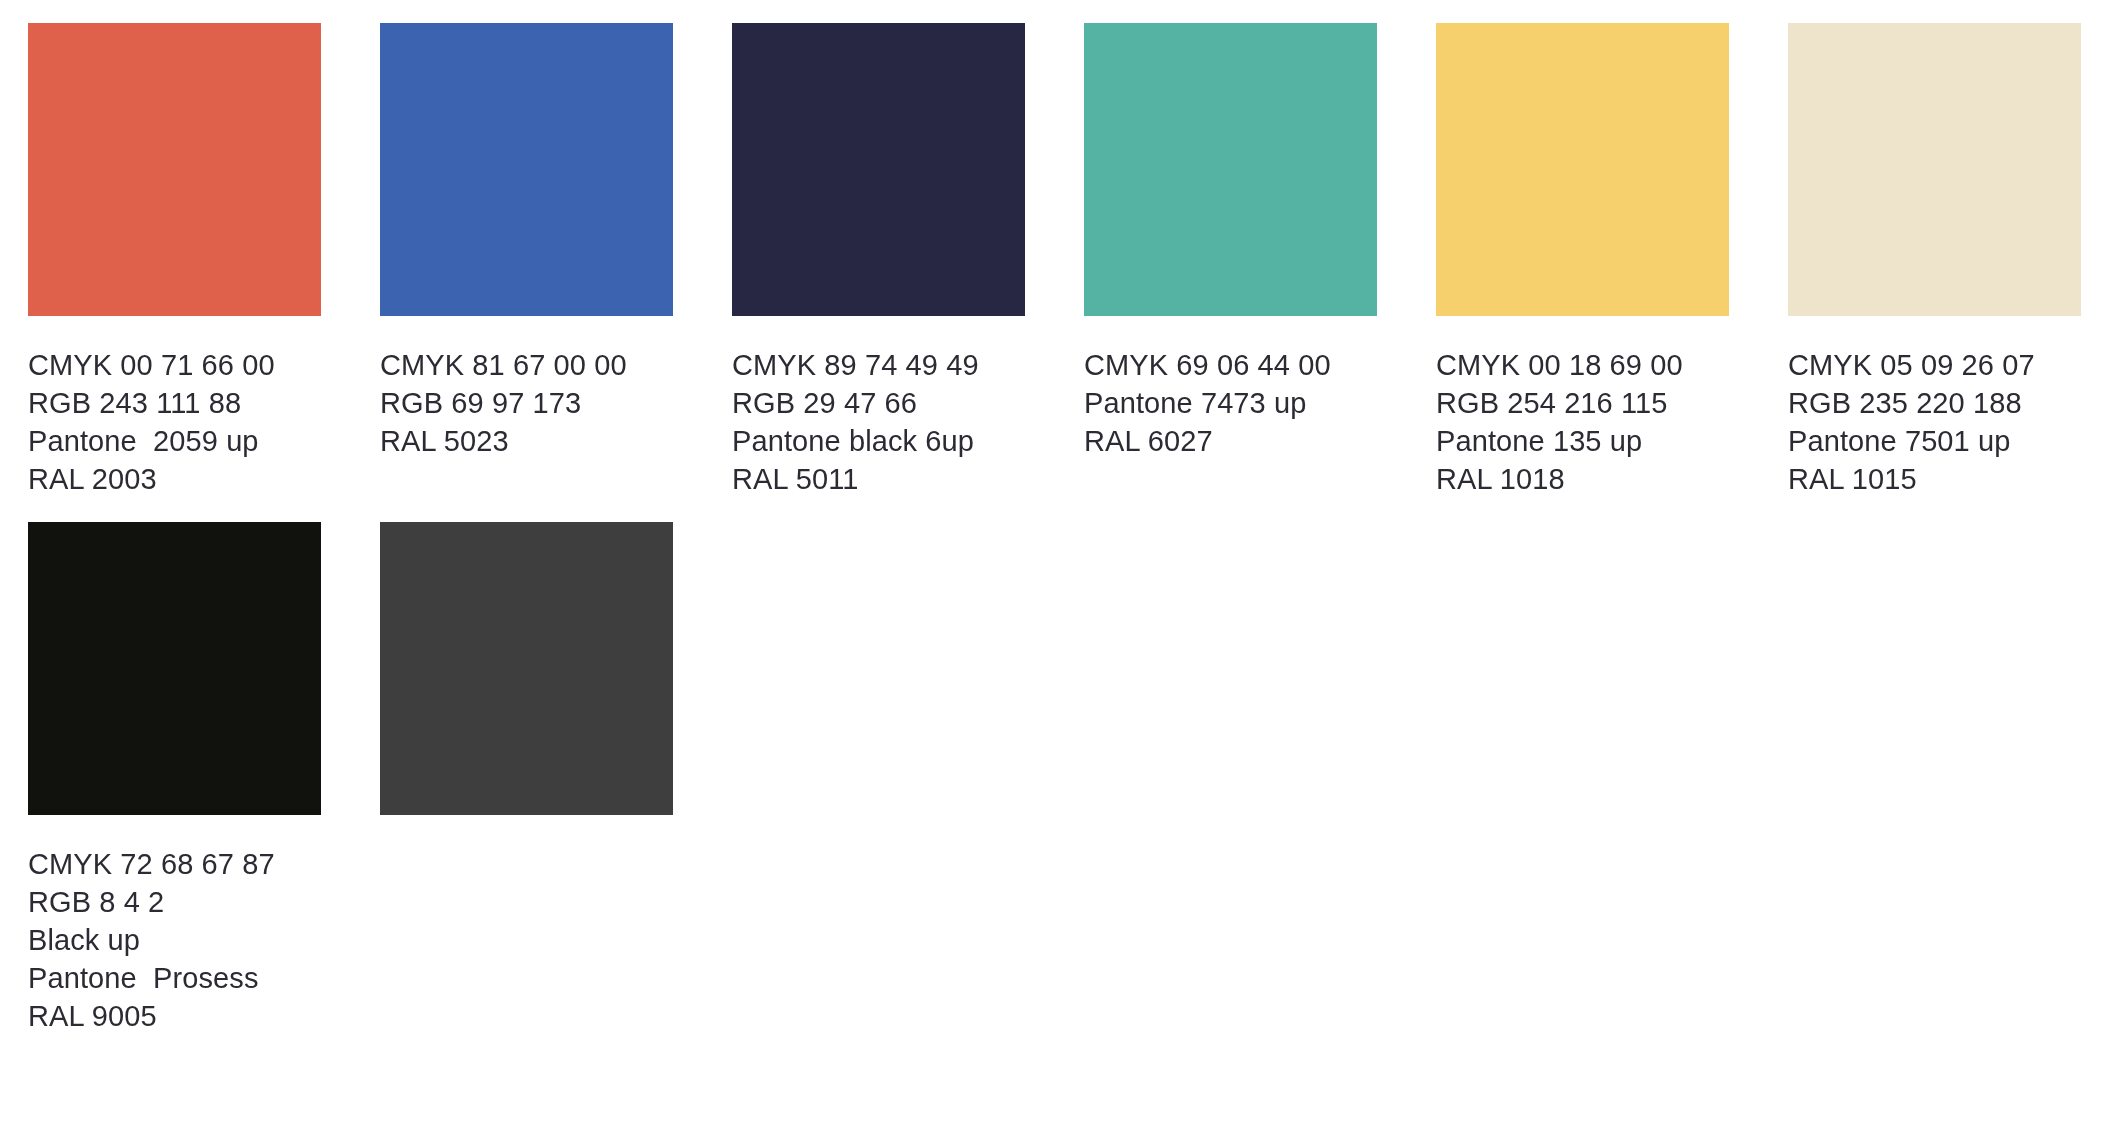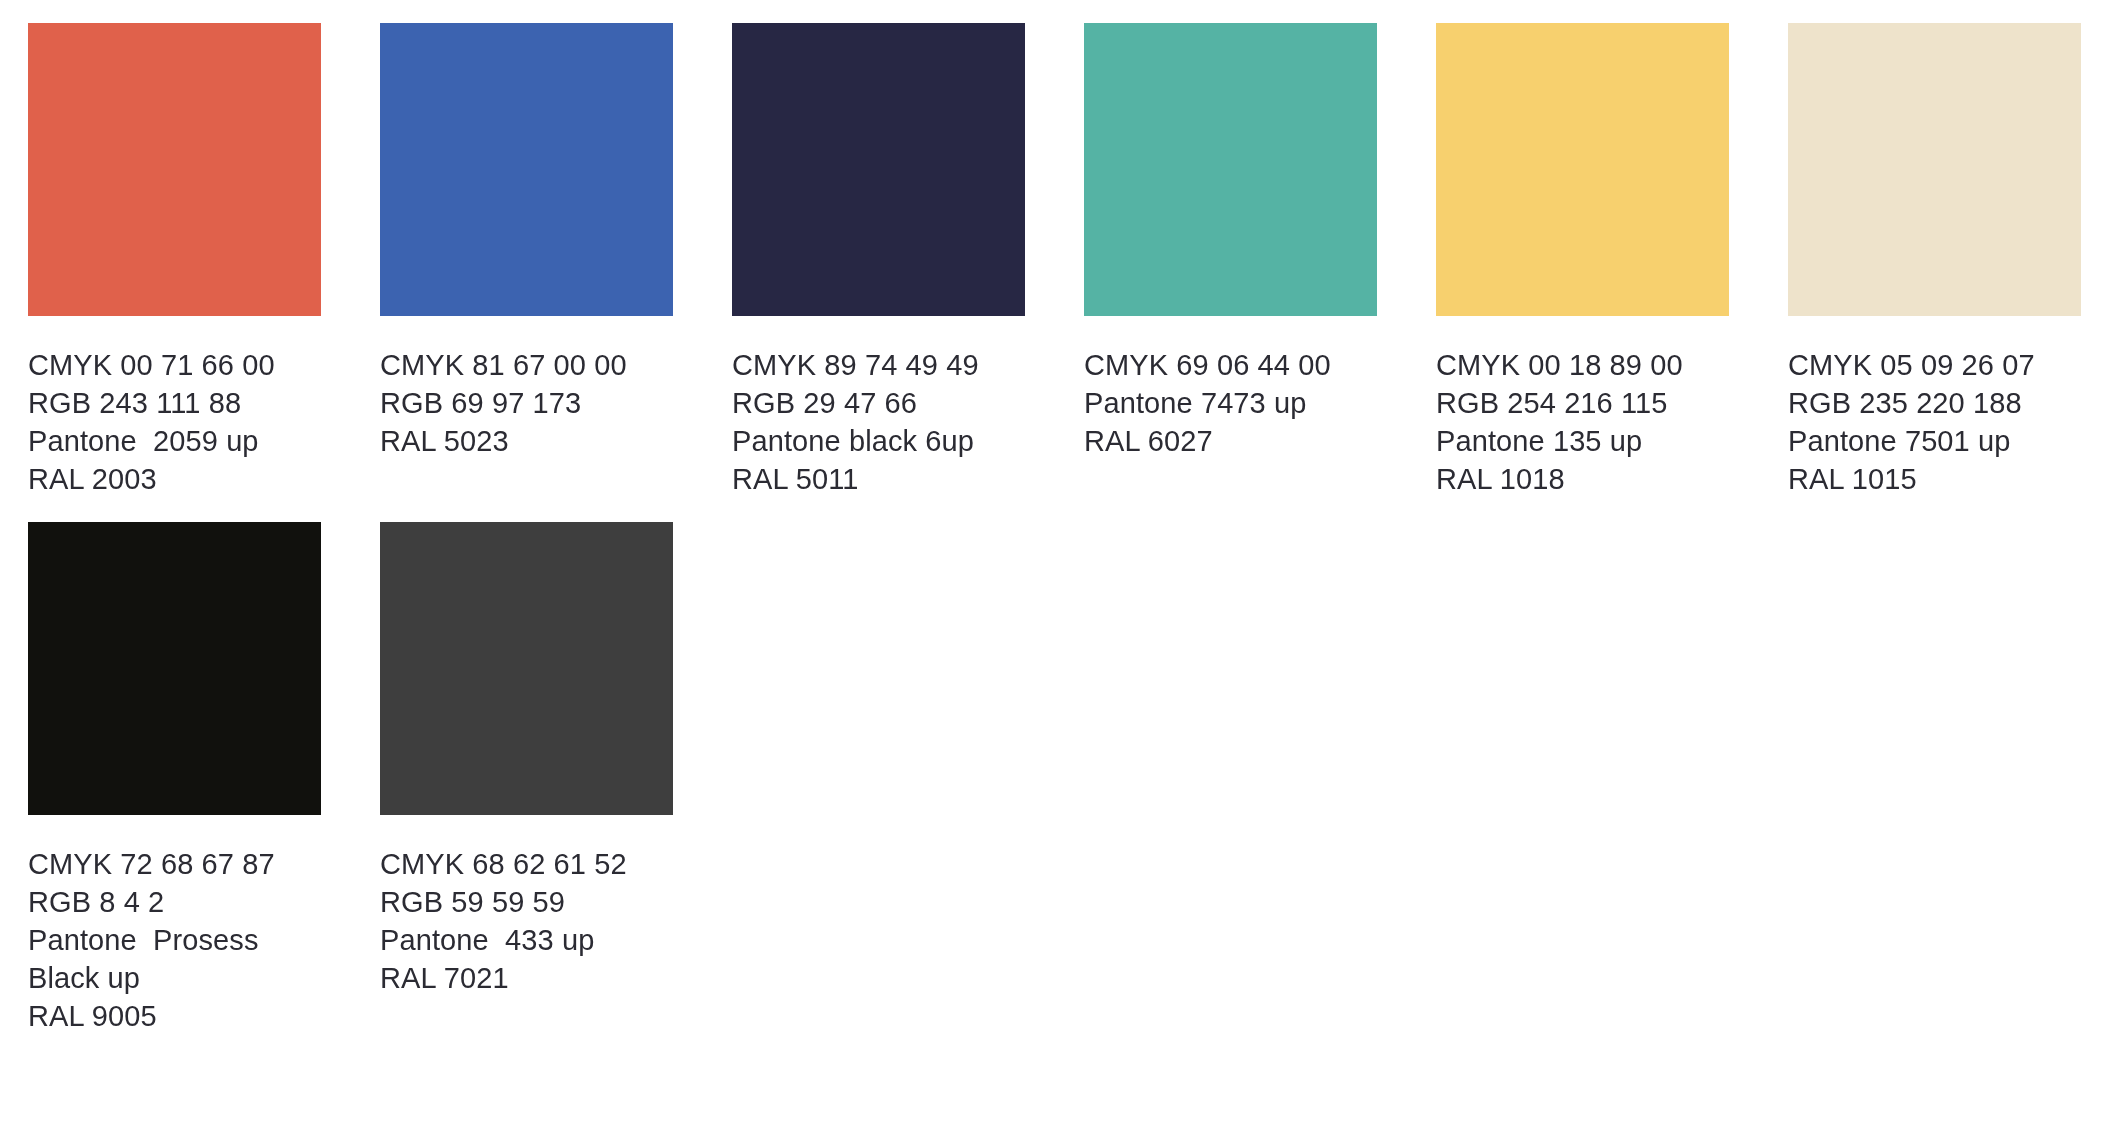--- a/index.html
+++ b/index.html
@@ -79,33 +79,32 @@
       <div class="swatch-card">
         <div class="swatch-chip" style="background-color: rgb(39, 39, 68);"></div>
         <div class="swatch-specs"><span class="spec-line">CMYK 89 74 49 49</span><span class="spec-line">RGB 29 47 66</span><span class="spec-line">Pantone black 6up</span><span class="spec-line">RAL 5011</span></div>
       </div>
       <div class="swatch-card">
         <div class="swatch-chip" style="background-color: rgb(85, 179, 164);"></div>
         <div class="swatch-specs"><span class="spec-line">CMYK 69 06 44 00</span><span class="spec-line">Pantone 7473 up</span><span class="spec-line">RAL 6027</span></div>
       </div>
       <div class="swatch-card">
         <div class="swatch-chip" style="background-color: rgb(247, 208, 110);"></div>
-        <div class="swatch-specs"><span class="spec-line">CMYK 00 18 89 00</span><span class="spec-line">RGB 254 216 115</span><span class="spec-line">Pantone 135 up</span><span class="spec-line">RAL 1018</span></div>
+        <div class="swatch-specs"><span class="spec-line">CMYK 00 18 69 00</span><span class="spec-line">RGB 254 216 115</span><span class="spec-line">Pantone 135 up</span><span class="spec-line">RAL 1018</span></div>
       </div>
       <div class="swatch-card">
         <div class="swatch-chip" style="background-color: rgb(238, 227, 203);"></div>
         <div class="swatch-specs"><span class="spec-line">CMYK 05 09 26 07</span><span class="spec-line">RGB 235 220 188</span><span class="spec-line">Pantone 7501 up</span><span class="spec-line">RAL 1015</span></div>
       </div>
       <div class="row-spacer"></div>
       <div class="swatch-card">
         <div class="swatch-chip" style="background-color: rgb(17, 17, 13);"></div>
-        <div class="swatch-specs"><span class="spec-line">CMYK 72 68 67 87</span><span class="spec-line">RGB 8 4 2</span><span class="spec-line">Pantone  Prosess</span><span class="spec-line">Black up</span><span class="spec-line">RAL 9005</span></div>
+        <div class="swatch-specs"><span class="spec-line">CMYK 72 68 67 87</span><span class="spec-line">RGB 8 4 2</span><span class="spec-line">Black up</span><span class="spec-line">Pantone  Prosess</span><span class="spec-line">RAL 9005</span></div>
       </div>
       <div class="swatch-card">
         <div class="swatch-chip" style="background-color: rgb(62, 62, 62);"></div>
-        <div class="swatch-specs"><span class="spec-line">CMYK 68 62 61 52</span><span class="spec-line">RGB 59 59 59</span><span class="spec-line">Pantone  433 up</span><span class="spec-line">RAL 7021</span></div>
       </div>
       <div class="swatch-card is-empty"></div>
       <div class="swatch-card is-empty"></div>
       <div class="swatch-card is-empty"></div>
       <div class="swatch-card is-empty"></div>
     </div>
 </div>
 
 </body></html>

